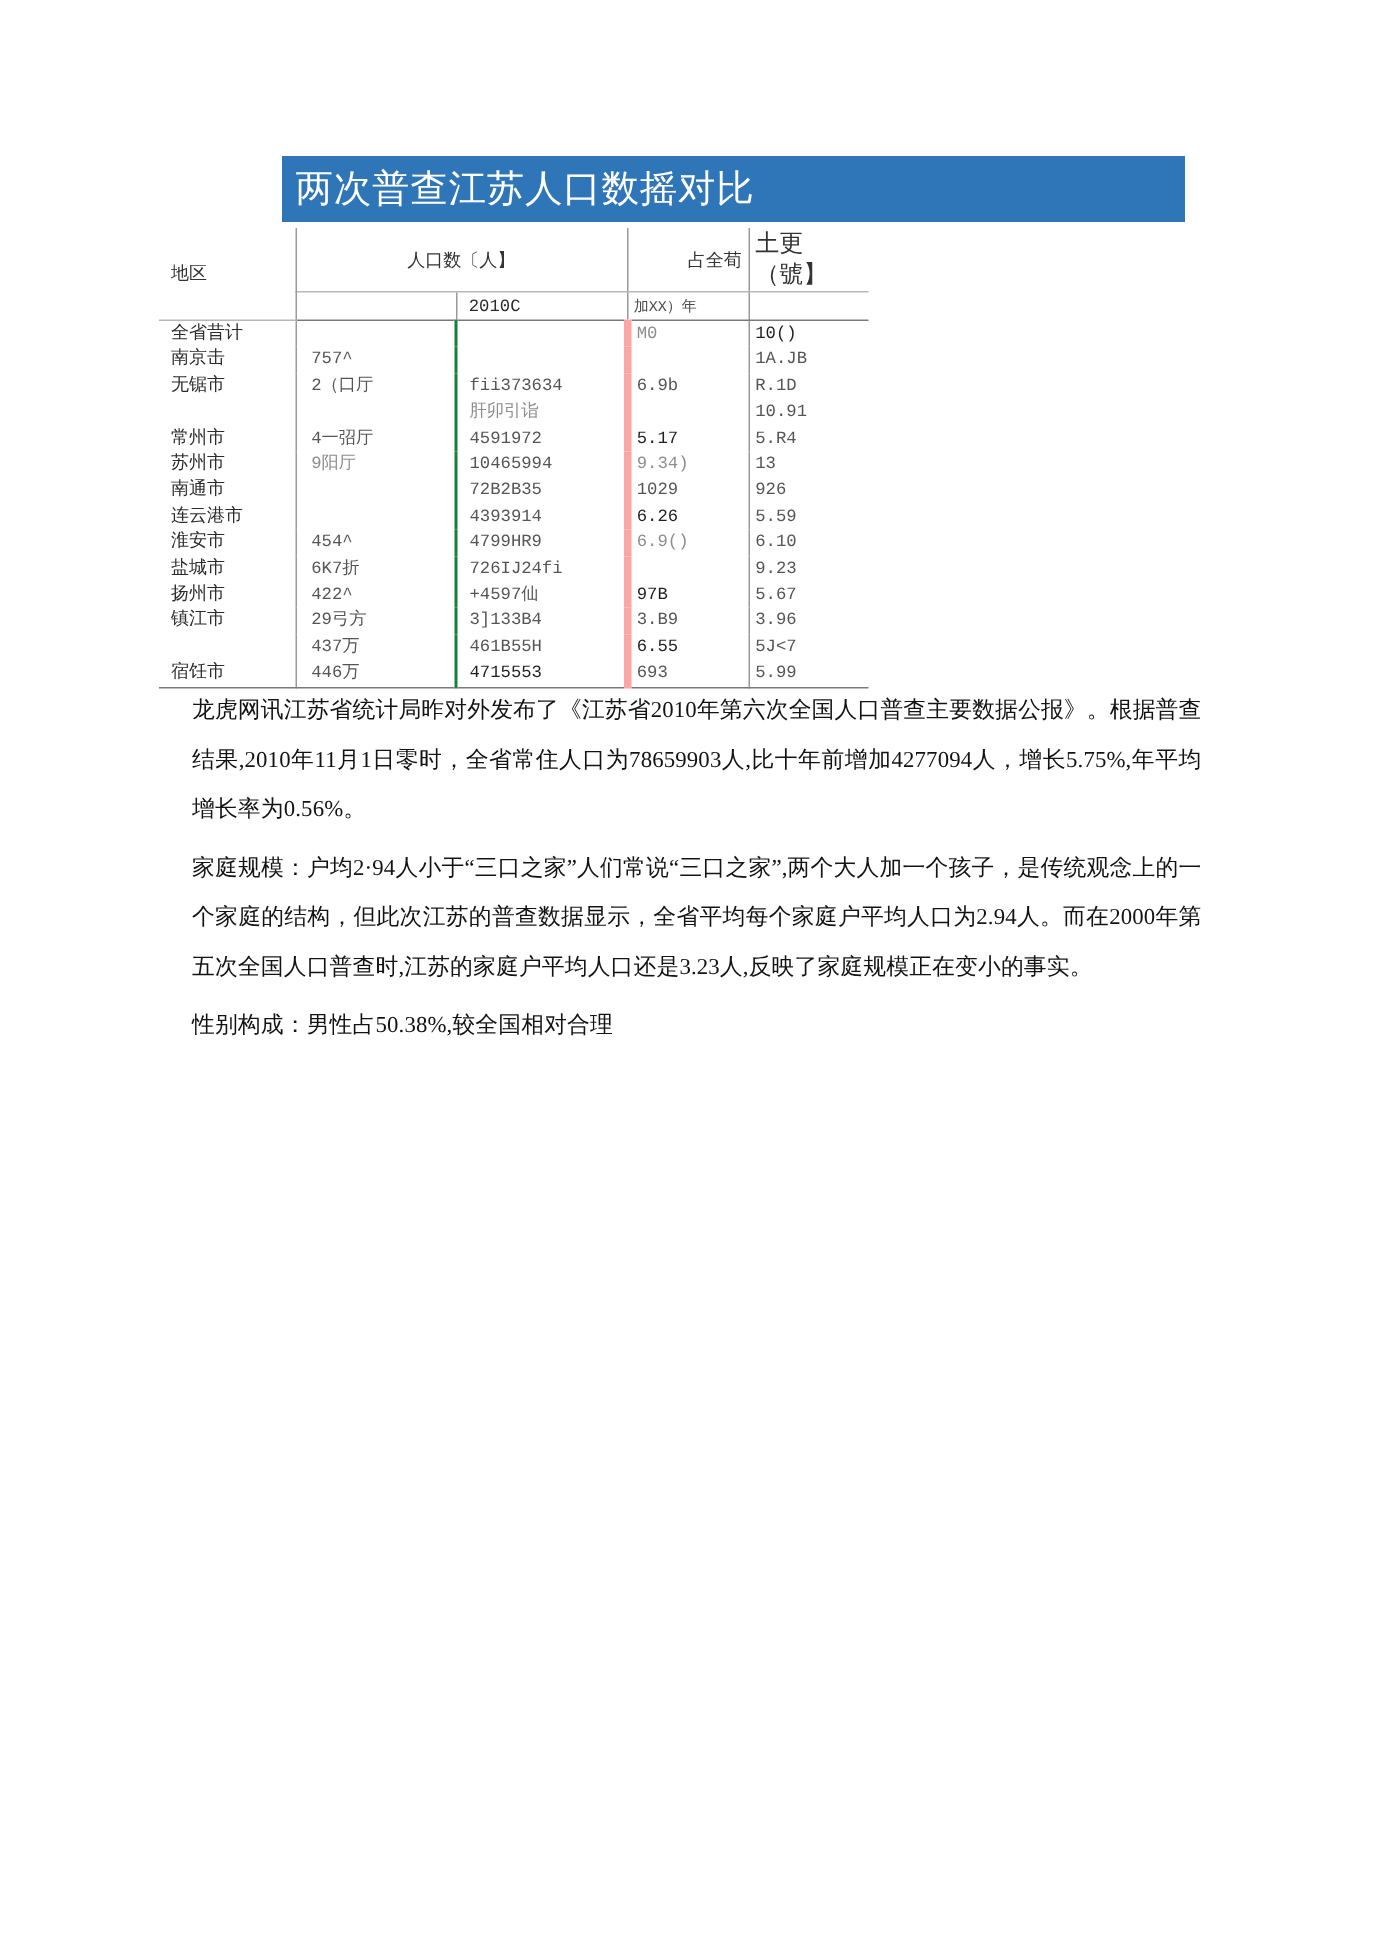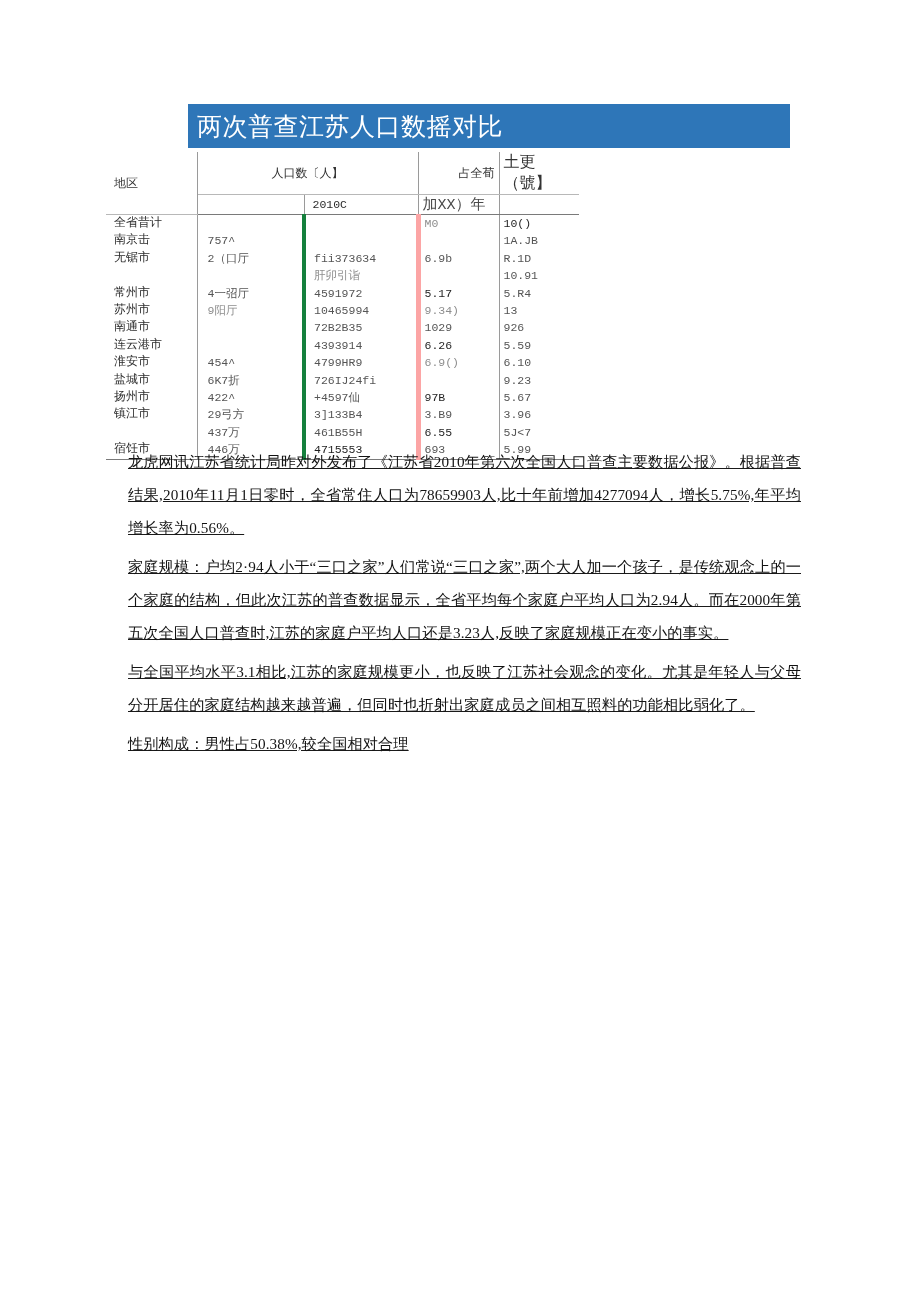--- a/index.html
+++ b/index.html
@@ -114,36 +114,36 @@
     text-align: left !important;
     padding-left: 8px !important;
     font-weight: bold;
     color: #2b2b2b;
     font-size: 11.5px;
   }
   .sub-year {
     border-right: 1px solid #9a9a9a;
     padding-left: 4px !important;
     color: #4a4a4a;
-    font-size: 15px;
+    font-size: 10px;
   }
   .sub-blank-b { }
 
   .body-row td {
     height: 17.4px;
     line-height: 17.4px;
   }
   .body-row td.cell-region {
     border-right: 1px solid #9a9a9a;
     padding-left: 8px;
     color: #2b2b2b;
     font-size: 12px;
   }
   .body-row td.cell-v1 {
-    border-right: 4px solid #15803d;
+    border-right: 2px solid #15803d;
     padding-left: 10px;
   }
   .body-row td.cell-v2 {
     border-right: 5px solid #fca5a5;
     padding-left: 8px;
   }
   .body-row td.cell-v3 {
     border-right: 1px solid #9a9a9a;
     padding-left: 4px;
   }
@@ -153,23 +153,22 @@
   .body-row.last td {
     border-bottom: 1px solid #7a7a7a;
   }
   .bold-cell { font-weight: bold; color: #1f1f1f; }
   .dim-cell  { color: #8d8d8d; }
 
   
   .article {
     position: absolute;
     left: 128px;
-    top: 445px;
+    top: 457px;
     width: 673px;
-    text-decoration: underline;
   }
   .article p {
     margin: 0 0 6px 0;
     font-family: "Liberation Serif", "DejaVu Serif", serif;
     font-size: 15.2px;
     line-height: 33px;
     color: #131313;
     text-align: justify;
     text-justify: inter-ideograph;
     letter-spacing: 0.1px;
@@ -305,17 +304,16 @@
           <td class="cell-v2 bold-cell">4715553</td>
           <td class="cell-v3">693</td>
           <td class="cell-v4">5.99</td>
         </tr>
       </tbody>
   </table>
 
   <div class="article" id="article-body">
       <p>龙虎网讯江苏省统计局昨对外发布了《江苏省2010年第六次全国人口普查主要数据公报》。根据普查结果,2010年11月1日零时，全省常住人口为78659903人,比十年前增加4277094人，增长5.75%,年平均增长率为0.56%。</p>
       <p>家庭规模：户均2·94人小于“三口之家”人们常说“三口之家”,两个大人加一个孩子，是传统观念上的一个家庭的结构，但此次江苏的普查数据显示，全省平均每个家庭户平均人口为2.94人。而在2000年第五次全国人口普查时,江苏的家庭户平均人口还是3.23人,反映了家庭规模正在变小的事实。</p>
-      <p>与全国平均水平3.1相比,江苏的家庭规模更小，也反映了江苏社会观念的变化。尤其是年轻人与父母分开居住的家庭结构越来越普遍，但同时也折射出家庭成员之间相互照料的功能相比弱化了。</p>
       <p>性别构成：男性占50.38%,较全国相对合理</p>
     </div>
 
 </div>
 
 </body></html>

